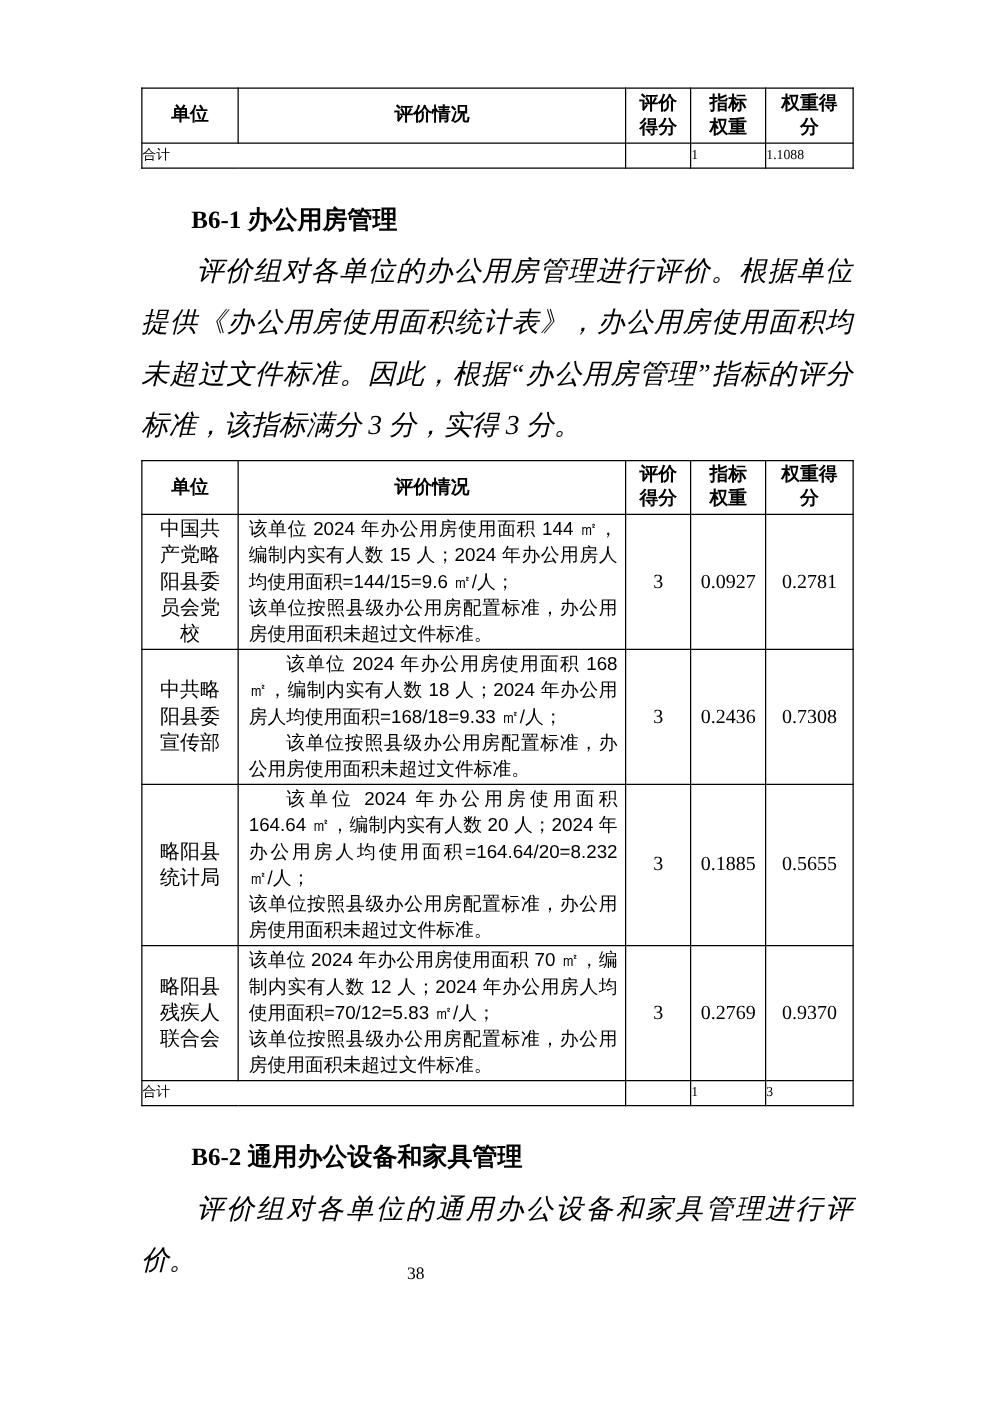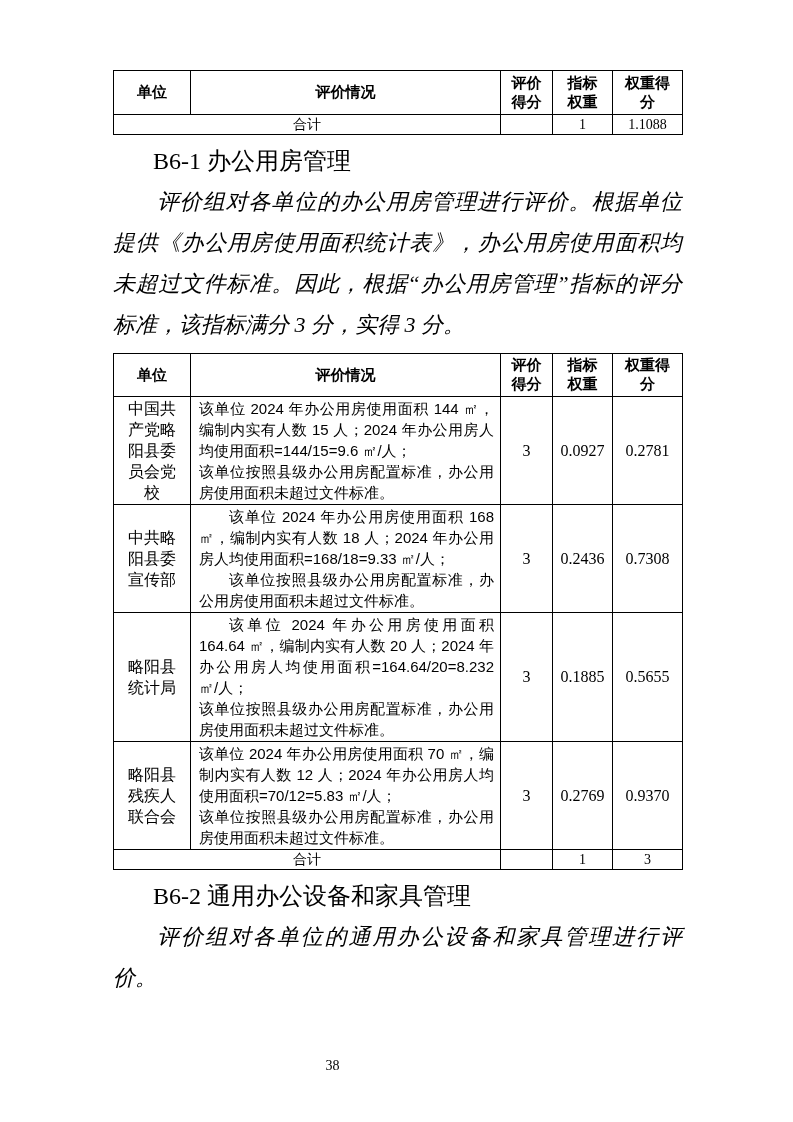--- a/index.html
+++ b/index.html
@@ -55,43 +55,42 @@
   }
   .eval-cell .para.indent { text-indent: 2em; }
   .num-cell {
     text-align: center;
     font-size: 16px;
     font-family: "Liberation Serif", serif;
   }
   .data-row td { height: 104px; }
   .total-row td {
     height: 20px;
-    font-size: 14px;
-    text-align: center;
+    font-size: 11px;
     line-height: 19px;
   }
   
   .section-heading {
-    font-size: 24px;
-    font-weight: normal;
-    margin: 13px 0 0 40px;
+    font-size: 20px;
+    font-weight: bold;
+    margin: 28px 0 0 40px;
     line-height: 27px;
   }
   .body-para {
     font-size: 22px;
     line-height: 41px;
     text-align: justify;
     text-indent: 2em;
     margin-top: 6px;
     font-style: italic;
   }
   .table-wrap { margin-top: 8px; }
   .page-number {
     position: absolute;
-    top: 1058px;
+    top: 1012px;
     left: 0;
     width: 665px;
     text-align: center;
     font-size: 14px;
   }
 </style>
 </head>
 <body>
 
 <div class="content">

